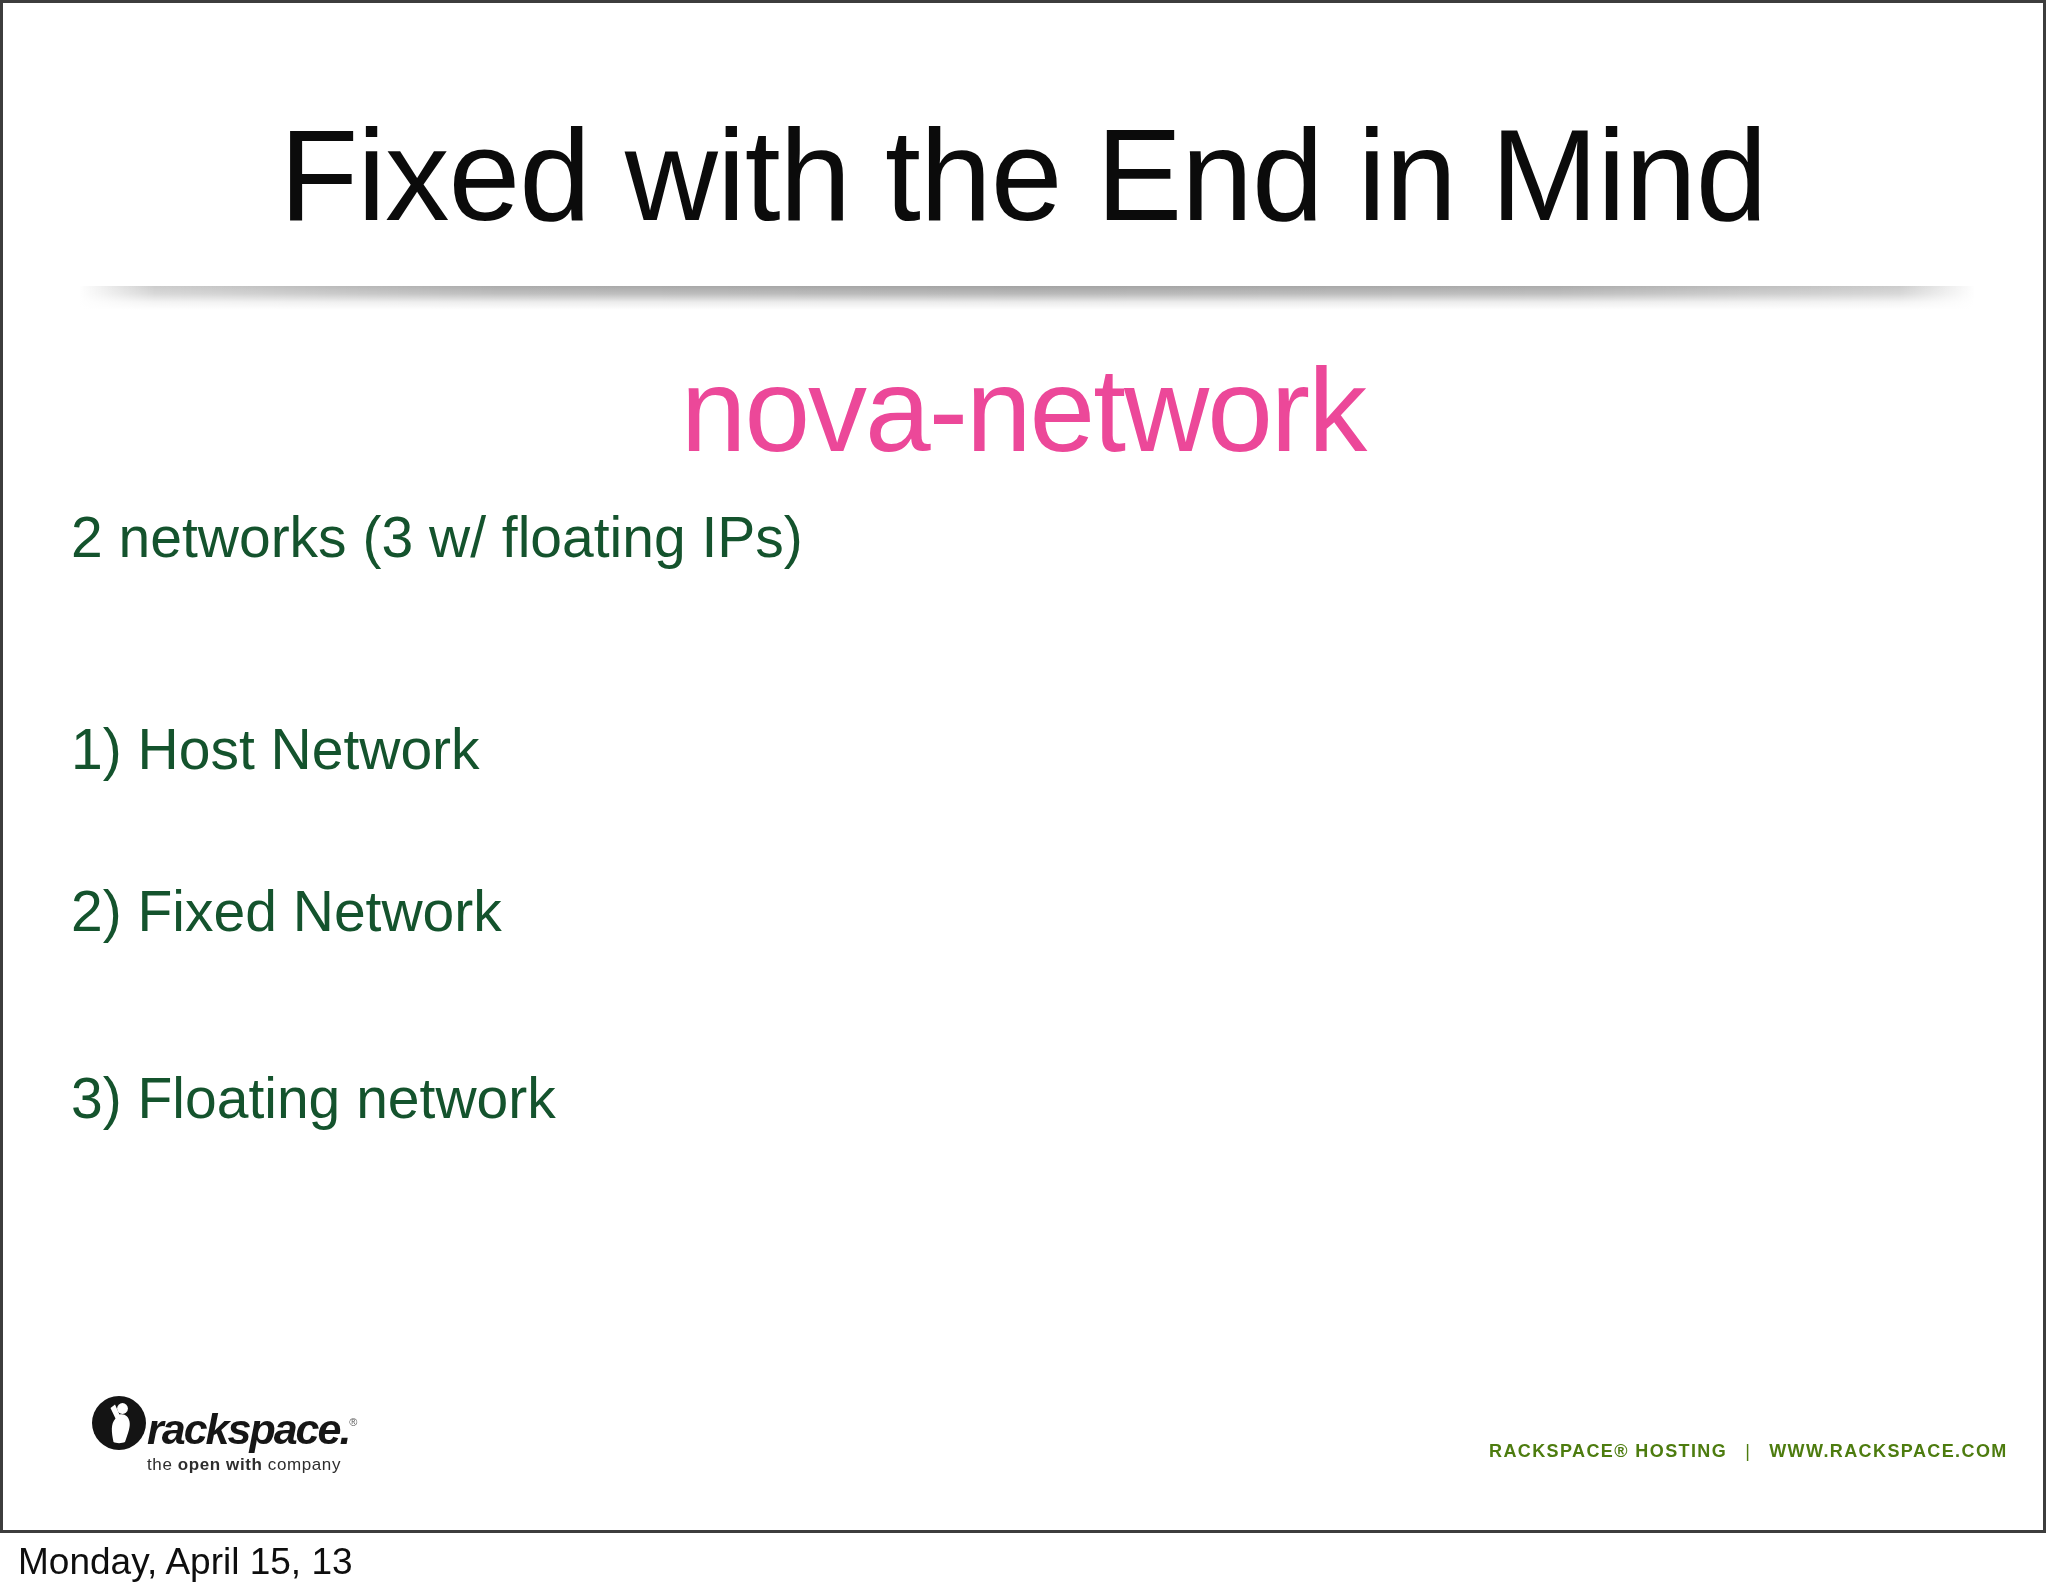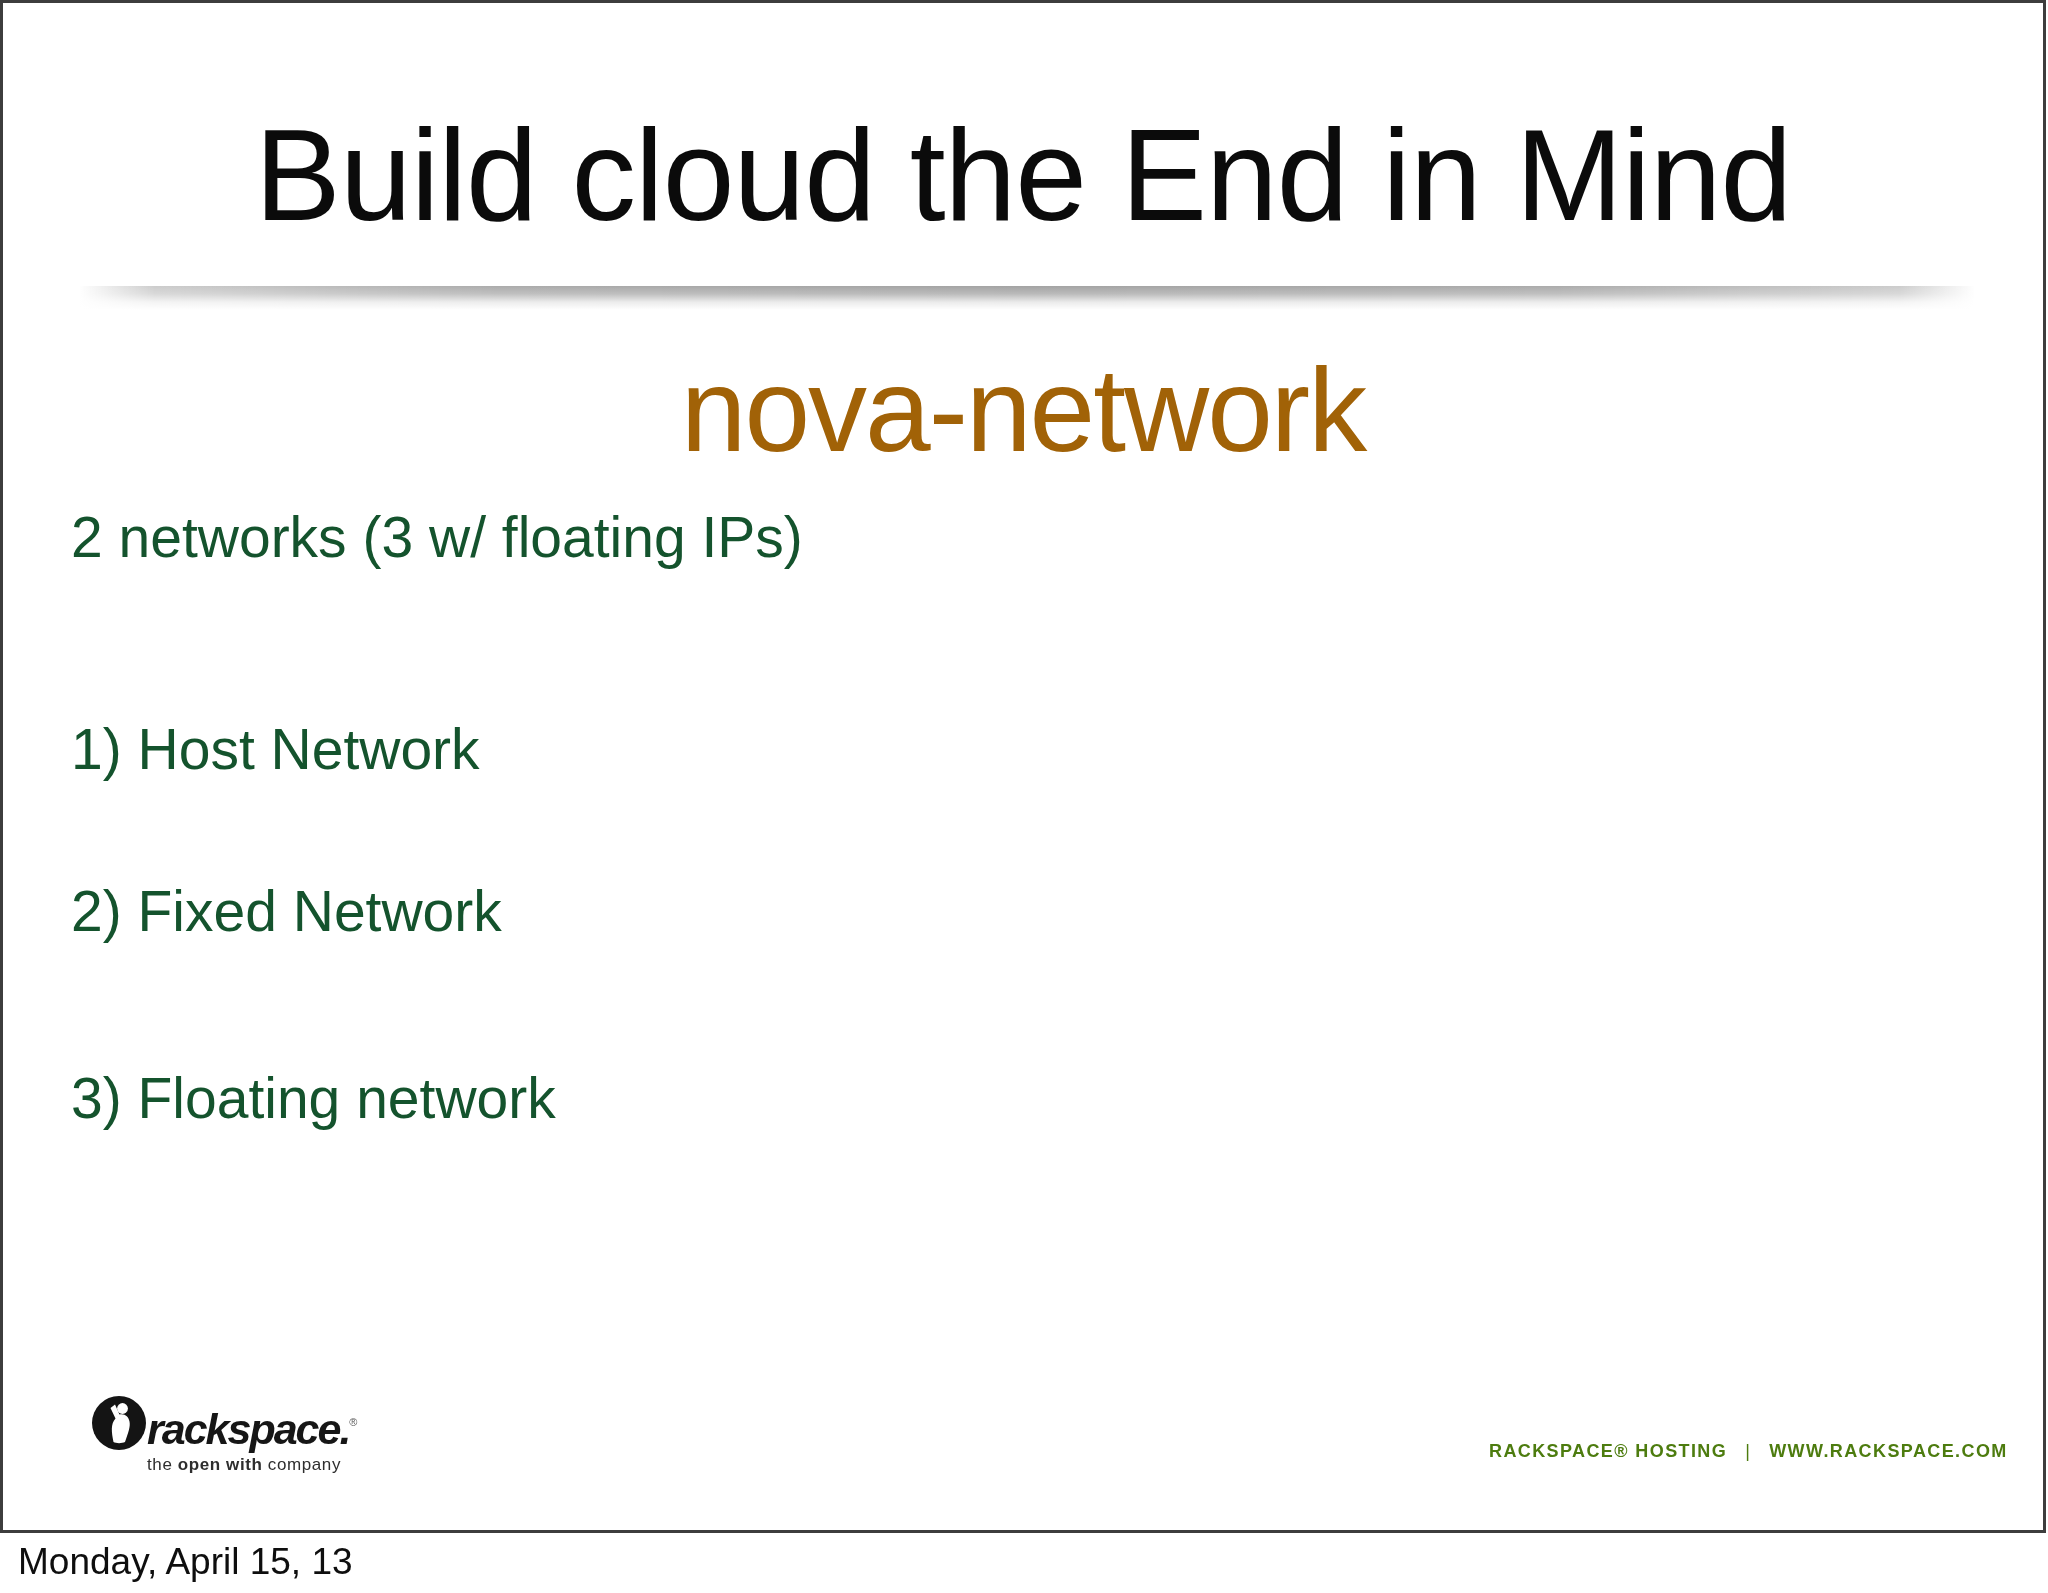--- a/index.html
+++ b/index.html
@@ -49,21 +49,21 @@
       rgba(255,255,255,0) 0%, rgba(255,255,255,0.25) 30%,
       rgba(255,255,255,0.78) 62%, #ffffff 92%);
   }
   .subtitle {
     position: absolute;
     left: 0; top: 348px; width: 100%;
     text-align: center;
     font-size: 118px;
     line-height: 1;
     letter-spacing: -2px;
-    color: #a16207;
+    color: #ec4899;
     white-space: nowrap;
   }
   .body-line {
     position: absolute;
     left: 68px;
     font-size: 57px;
     line-height: 1;
     color: #14532d;
     white-space: nowrap;
   }
@@ -127,21 +127,21 @@
     color: #0e0e0e;
     white-space: nowrap;
   }
 </style>
 </head>
 <body>
 
 <div class="screen">
   <div class="slide">
 
-    <div class="title">Build cloud the End in Mind</div>
+    <div class="title">Fixed with the End in Mind</div>
 
     <div class="divider">
       <div class="core"></div>
       <div class="fade"></div>
     </div>
 
     <div class="subtitle">nova-network</div>
 
     <div class="body-line bl0">2 networks (3 w/ floating IPs)</div>
     <div class="body-line bl1">1) Host Network</div>

